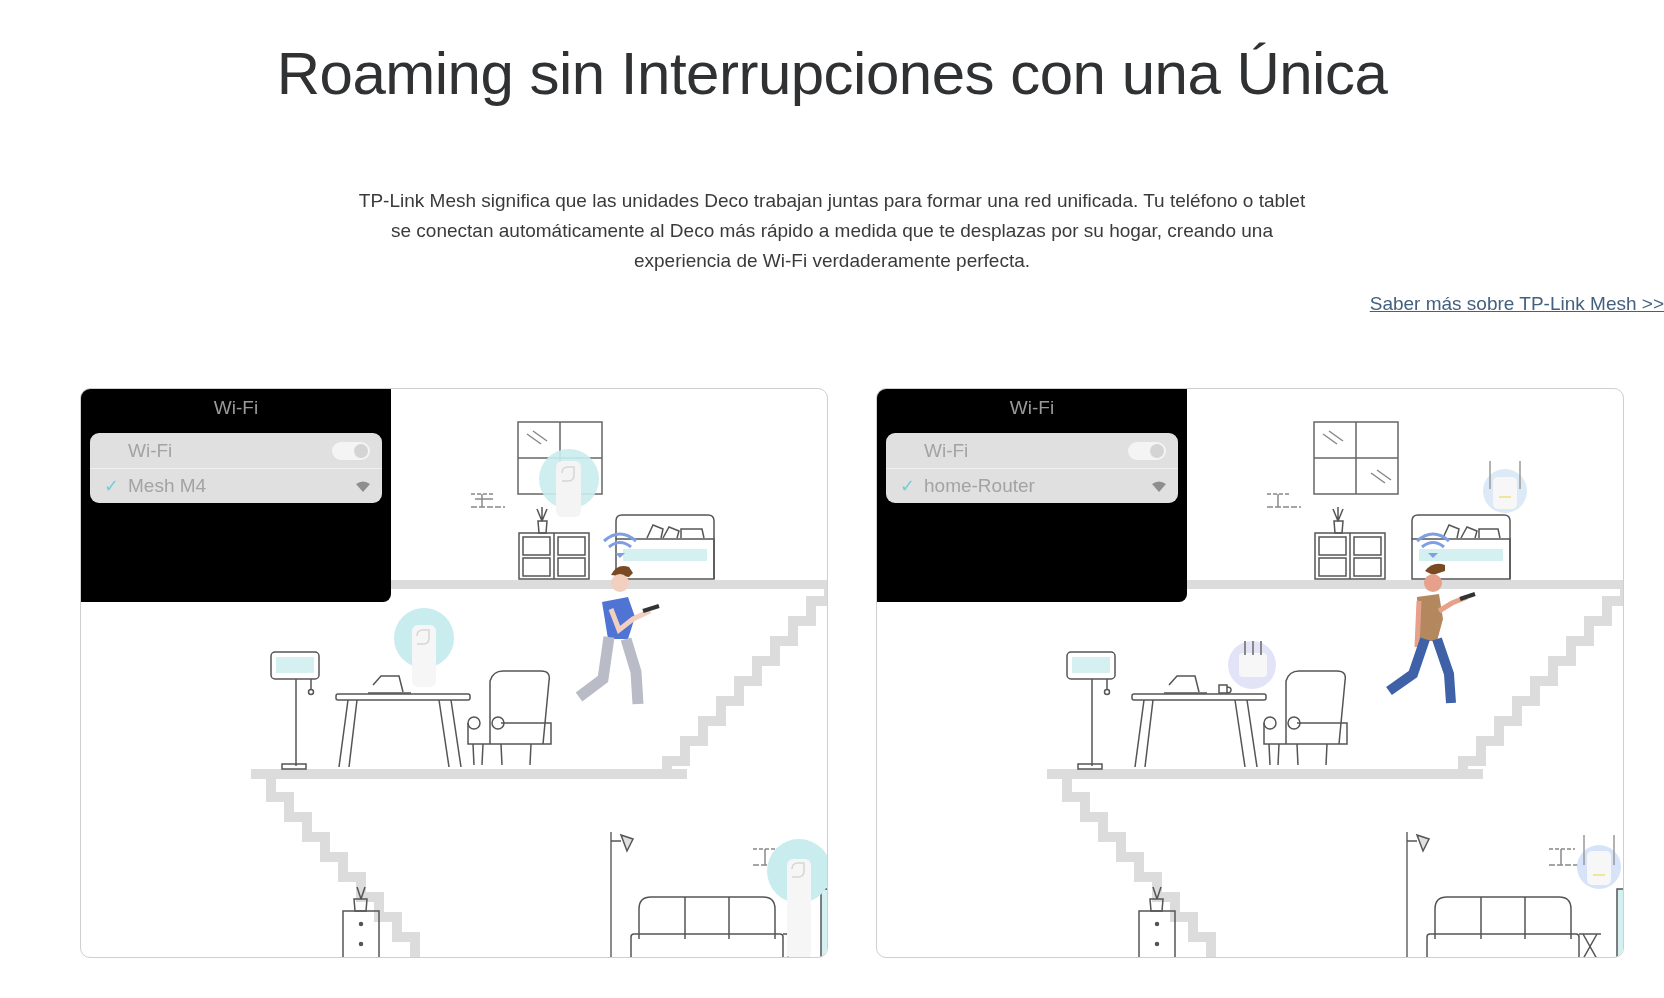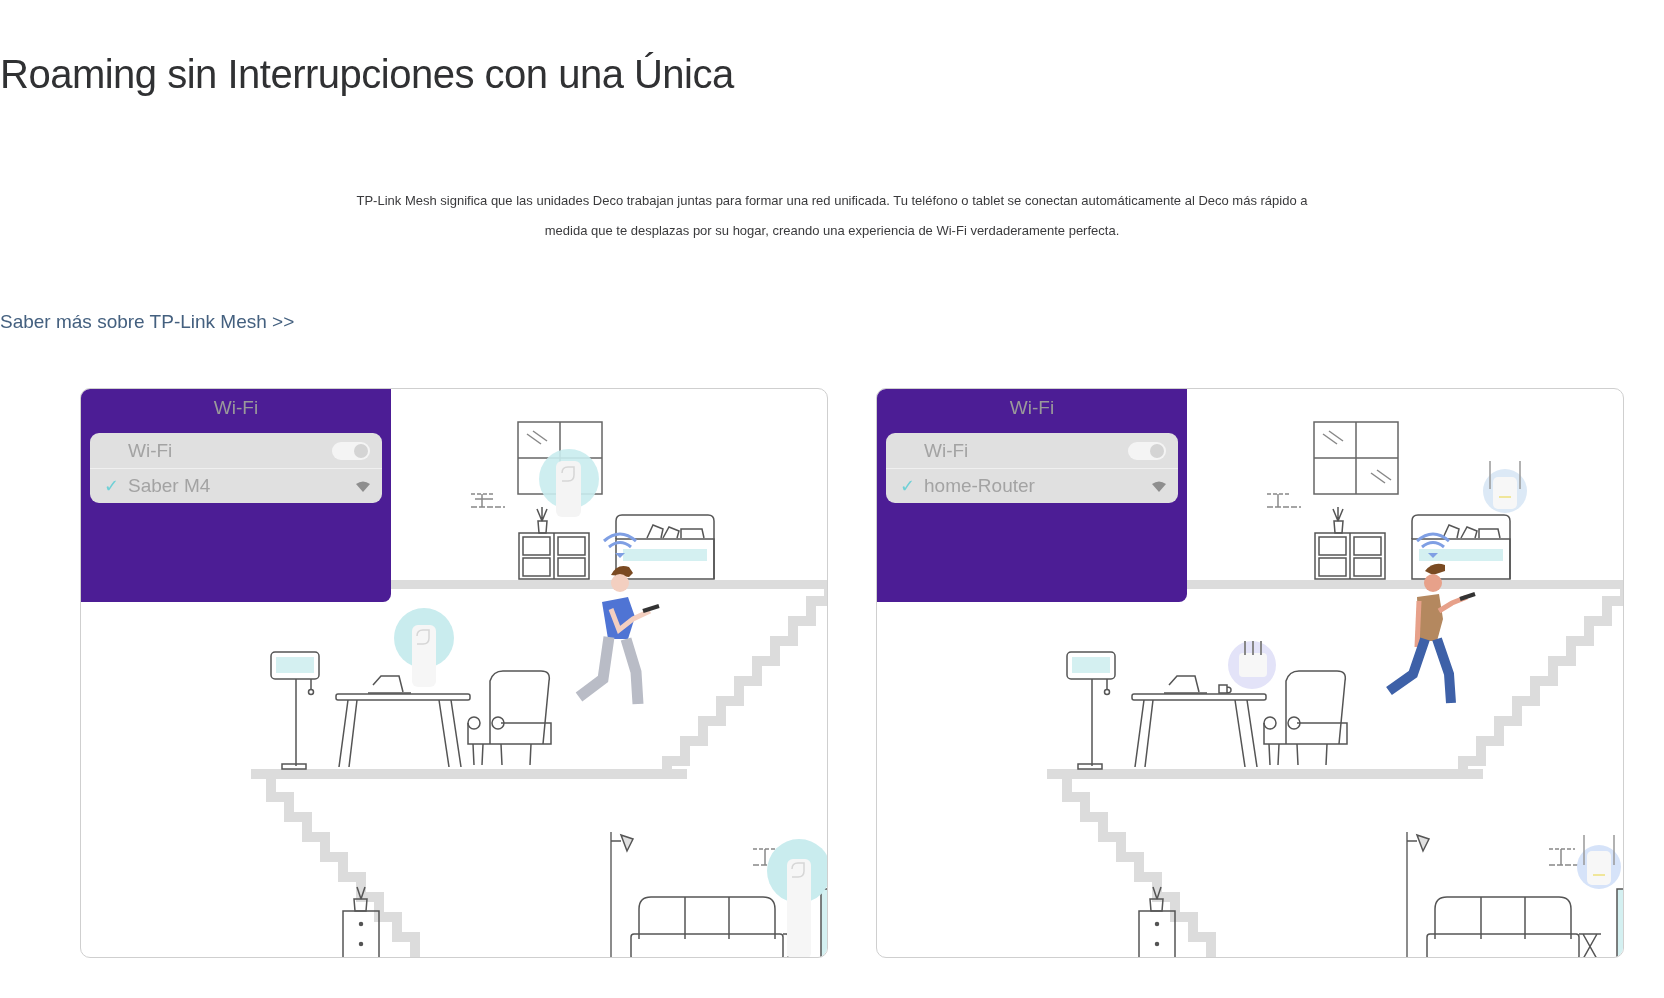--- a/index.html
+++ b/index.html
@@ -1,43 +1,43 @@
 <!DOCTYPE html>
 <html><head>
 <meta charset="utf-8">
 <style>
   * { box-sizing: border-box; margin: 0; padding: 0; }
   html, body { width: 1664px; height: 998px; background: #ffffff; overflow: hidden; }
   body { font-family: "Liberation Sans", "DejaVu Sans", sans-serif; color: #303133; position: relative; }
 
   .title {
     position: absolute; left: 0; top: 44px; width: 1664px;
-    text-align: left; font-size: 40px; line-height: 60px; font-weight: 400;
+    text-align: center; font-size: 60px; line-height: 60px; font-weight: 400;
     color: #303133; letter-spacing: -0.5px;
   }
   .desc {
     position: absolute; left: 352px; top: 186px; width: 960px;
-    text-align: center; font-size: 13px; line-height: 30px; color: #3a3a3c;
+    text-align: center; font-size: 19px; line-height: 30px; color: #3a3a3c;
   }
   .more-link {
-    position: absolute; left: 0; top: 311px; width: 1664px; text-align: left;
-    font-size: 19px; color: #44607f; cursor: pointer;
+    position: absolute; left: 0; top: 293px; width: 1664px; text-align: right;
+    font-size: 19px; color: #44607f; text-decoration: underline; cursor: pointer;
   }
 
   .card {
     position: absolute; top: 388px; height: 570px; width: 748px;
     border: 1.5px solid #cfcfcf; border-radius: 10px; overflow: hidden; background: #fff;
   }
   .card.left { left: 80px; }
   .card.right { left: 876px; }
   .card svg.scene { position: absolute; left: 0; top: 0; width: 748px; height: 570px; }
 
   .wifi-panel {
     position: absolute; left: 0; top: 0; width: 310px; height: 213px;
-    background: #4c1d95; border-bottom-right-radius: 8px;
+    background: #000000; border-bottom-right-radius: 8px;
   }
   .wifi-panel .panel-title {
     text-align: center; font-size: 19px; color: #9a9a9a; margin-top: 8px; height: 26px;
   }
   .wifi-group {
     margin: 10px 9px 0 9px; background: #e0e0e0; border-radius: 9px; overflow: hidden;
   }
   .wifi-row {
     height: 35px; display: flex; align-items: center; padding: 0 12px 0 14px;
     font-size: 19px; color: #a3a3a3; position: relative;
@@ -181,21 +181,21 @@
     <div class="wifi-group">
       <div class="wifi-row">
         <span class="check"></span>
         <span class="label">Wi-Fi</span>
         <span class="icons">
             <span class="toggle"></span>
           </span>
       </div>
       <div class="wifi-row">
         <span class="check">✓</span>
-        <span class="label">Saber M4</span>
+        <span class="label">Mesh M4</span>
         <span class="icons">
           <svg width="14" height="11" viewBox="0 0 14 11">
               <path d="M7 11 L0 3 Q7 -2 14 3 Z" fill="#8e8e8e"></path>
             </svg>
         </span>
       </div>
     </div>
   </div>
 </div>
 

